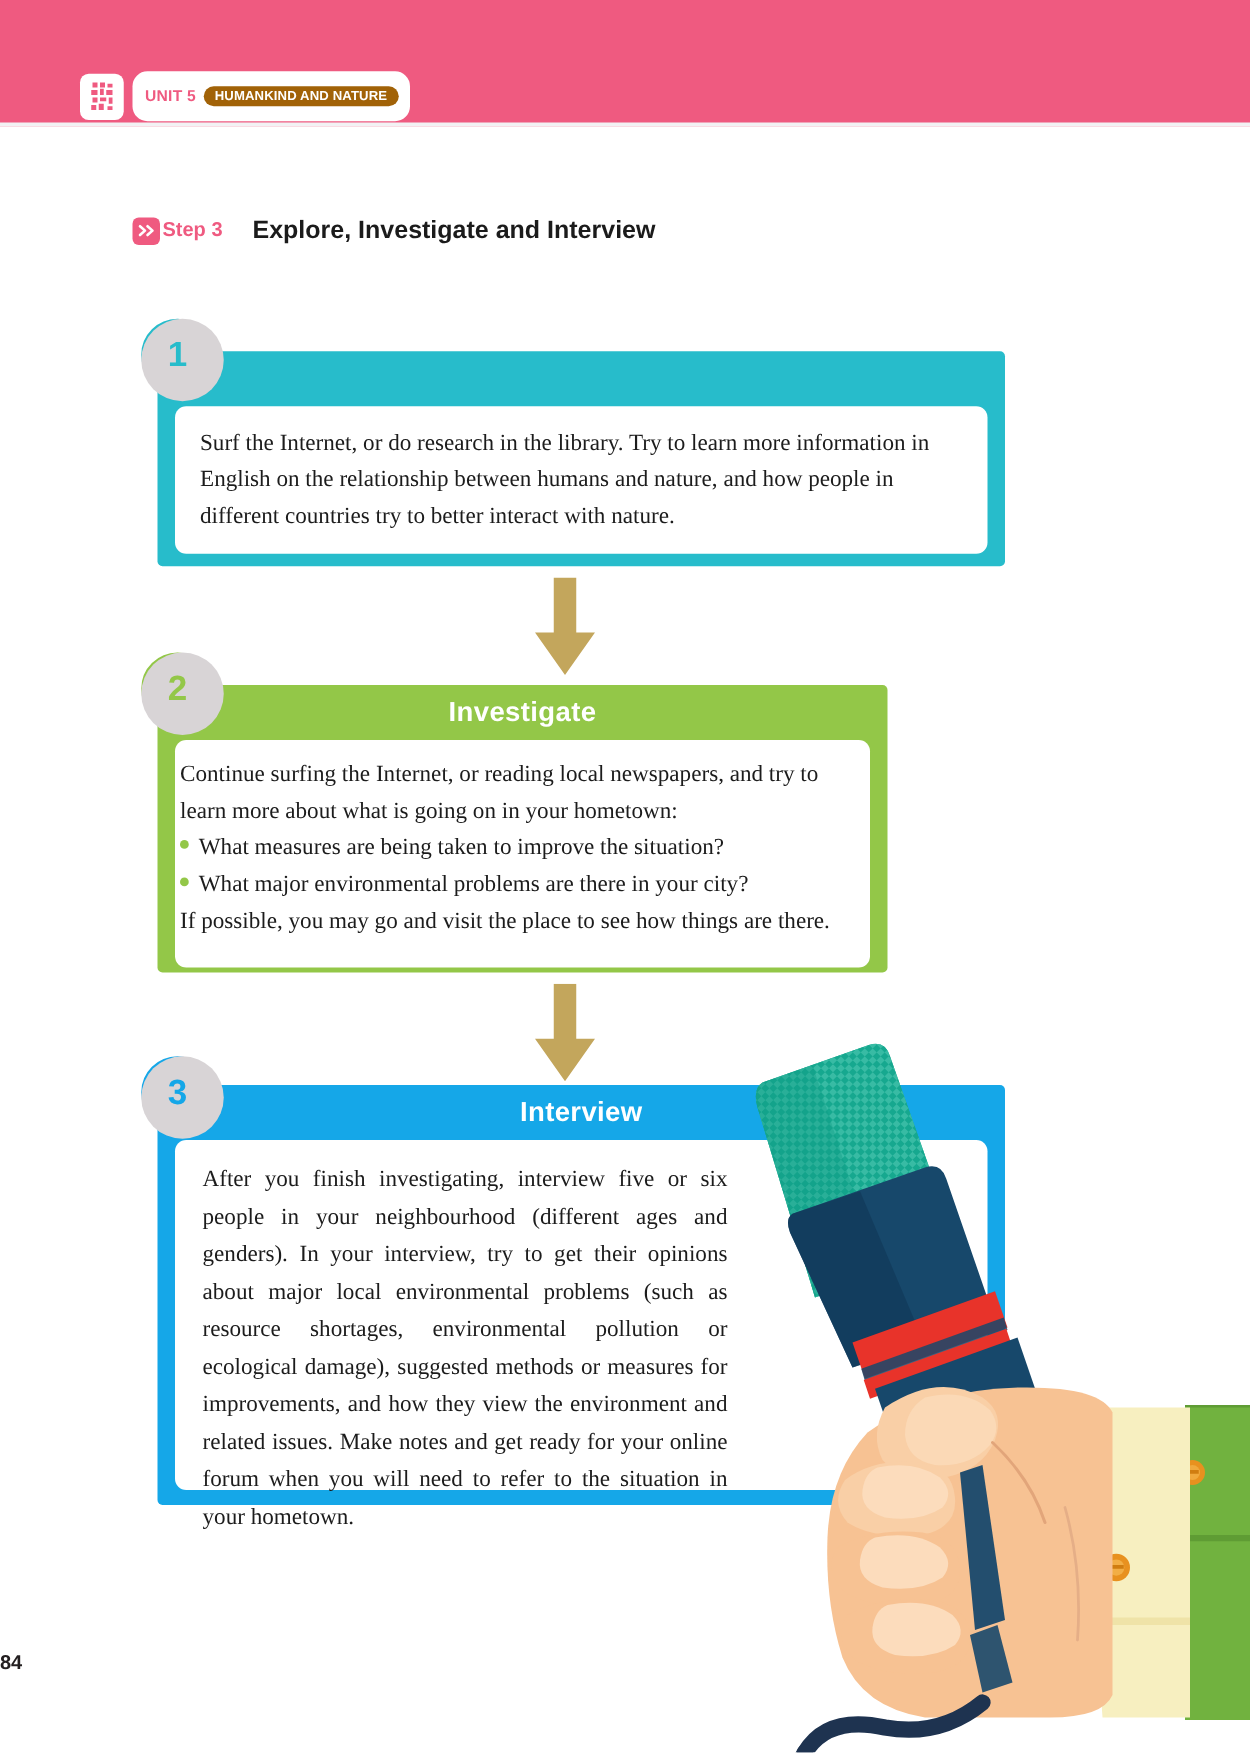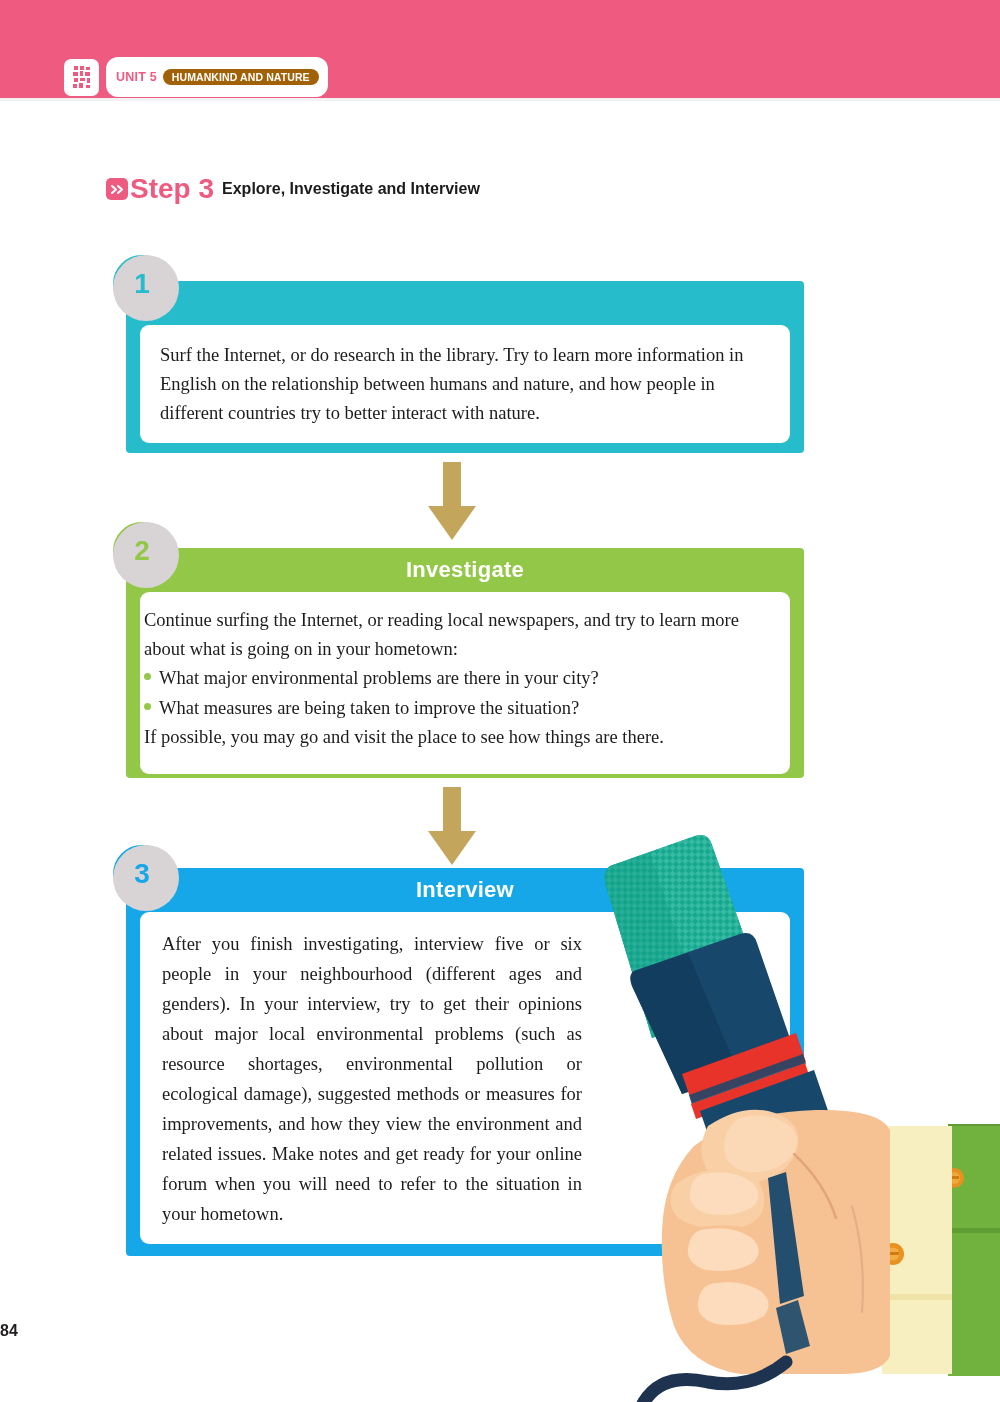--- a/index.html
+++ b/index.html
@@ -47,25 +47,25 @@
     position:absolute;left:106px;top:173px;
     display:flex;align-items:center;
   }
   .chev-box{
     width:22px;height:22px;border-radius:5px;background:#ef5a80;
     display:flex;align-items:center;justify-content:center;
     flex:0 0 auto;margin-right:2px;
   }
   .chev-box svg{display:block;}
   .step-label{
-    color:#ef5a80;font-size:28px;font-weight:bold;letter-spacing:0px;
+    color:#ef5a80;font-size:16px;font-weight:bold;letter-spacing:0px;
     white-space:nowrap;
   }
   .step-title{
-    color:#1b1b1b;font-size:16px;font-weight:bold;margin-left:8px;
+    color:#1b1b1b;font-size:20px;font-weight:bold;margin-left:24px;
     white-space:nowrap;
   }
 
   
   .card{
     position:absolute;border-radius:4px;
   }
   .card .card-title{
     position:absolute;left:0;right:0;top:0;height:44px;
     display:flex;align-items:center;justify-content:center;
@@ -109,35 +109,35 @@
   #card1 .card-body{bottom:10px;padding:16px 20px 12px 20px;}
   #badge1{
     left:113px;top:255px;border:4px solid #27bccb;color:#27bccb;
   }
 
   
   #arrow1{position:absolute;left:426px;top:462px;z-index:4;}
 
   
   #card2{
-    left:126px;top:548px;width:678px;height:230px;
+    left:126px;top:548px;width:584px;height:230px;
     background:#93c748;
   }
   #card2 .card-body{bottom:4px;padding:14px 20px 12px 4px;}
   #badge2{
     left:113px;top:522px;border:4px solid #93c748;color:#93c748;
   }
   #card2 .bullet-dot{background:#93c748;}
 
   
   #arrow2{position:absolute;left:426px;top:787px;z-index:4;}
 
   
   #card3{
-    left:126px;top:868px;width:678px;height:388px;
+    left:126px;top:868px;width:678px;height:336px;
     background:#15a7e8;
   }
   #card3 .card-body{bottom:12px;padding:18px 22px 12px 22px;}
   #card3 .card-body p{
     text-align:justify;width:420px;line-height:1.62;
   }
   #badge3{
     left:113px;top:845px;border:4px solid #15a7e8;color:#15a7e8;
   }
 
@@ -214,25 +214,25 @@
     <polygon points="17,0 35,0 35,44 50,44 26,78 2,44 17,44" fill="#c3a65c"></polygon>
   </svg>
 </div>
 
 <div class="card" id="card2">
   <div class="card-title">Investigate</div>
   <div class="card-body">
     <p>Continue surfing the Internet, or reading local newspapers, and try to learn more about what is going on in your hometown:</p>
     <div class="bullet-line">
       <span class="bullet-dot"></span>
-      <span>What major environmental problems are there in your city?</span>
+      <span>What measures are being taken to improve the situation?</span>
     </div>
     <div class="bullet-line">
       <span class="bullet-dot"></span>
-      <span>What measures are being taken to improve the situation?</span>
+      <span>What major environmental problems are there in your city?</span>
     </div>
     <p>If possible, you may go and visit the place to see how things are there.</p>
   </div>
 </div>
 <div class="num-badge" id="badge2">
   <span class="shadow-ring"></span>
   <span>2</span>
 </div>
 
 <div id="arrow2">

